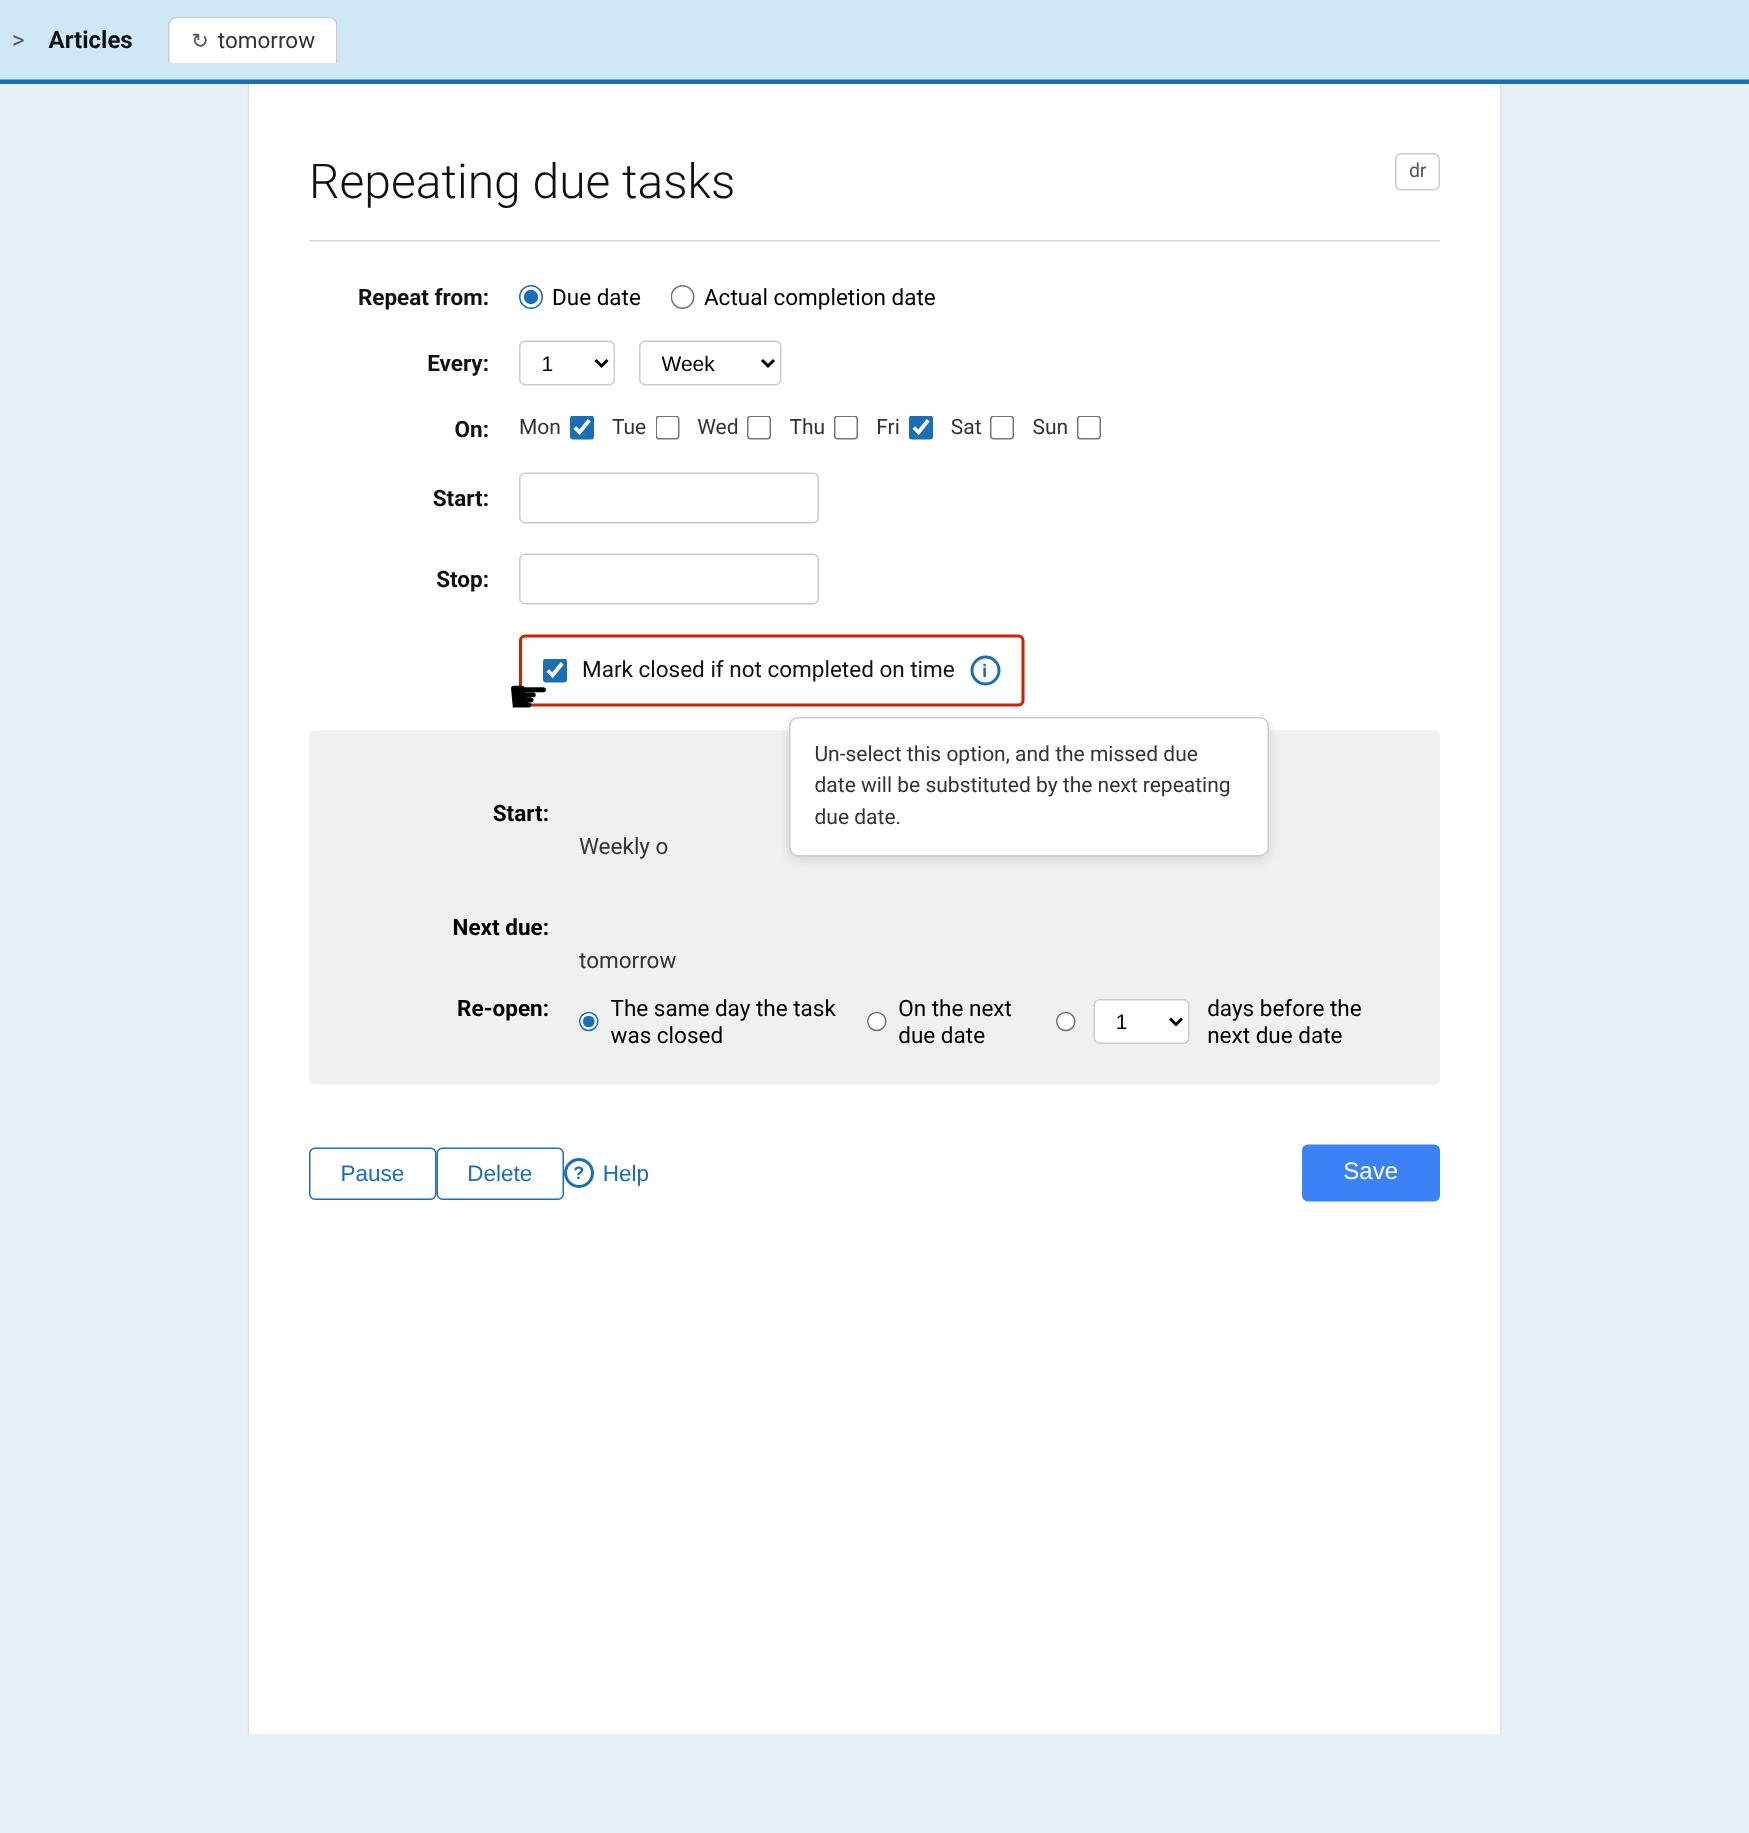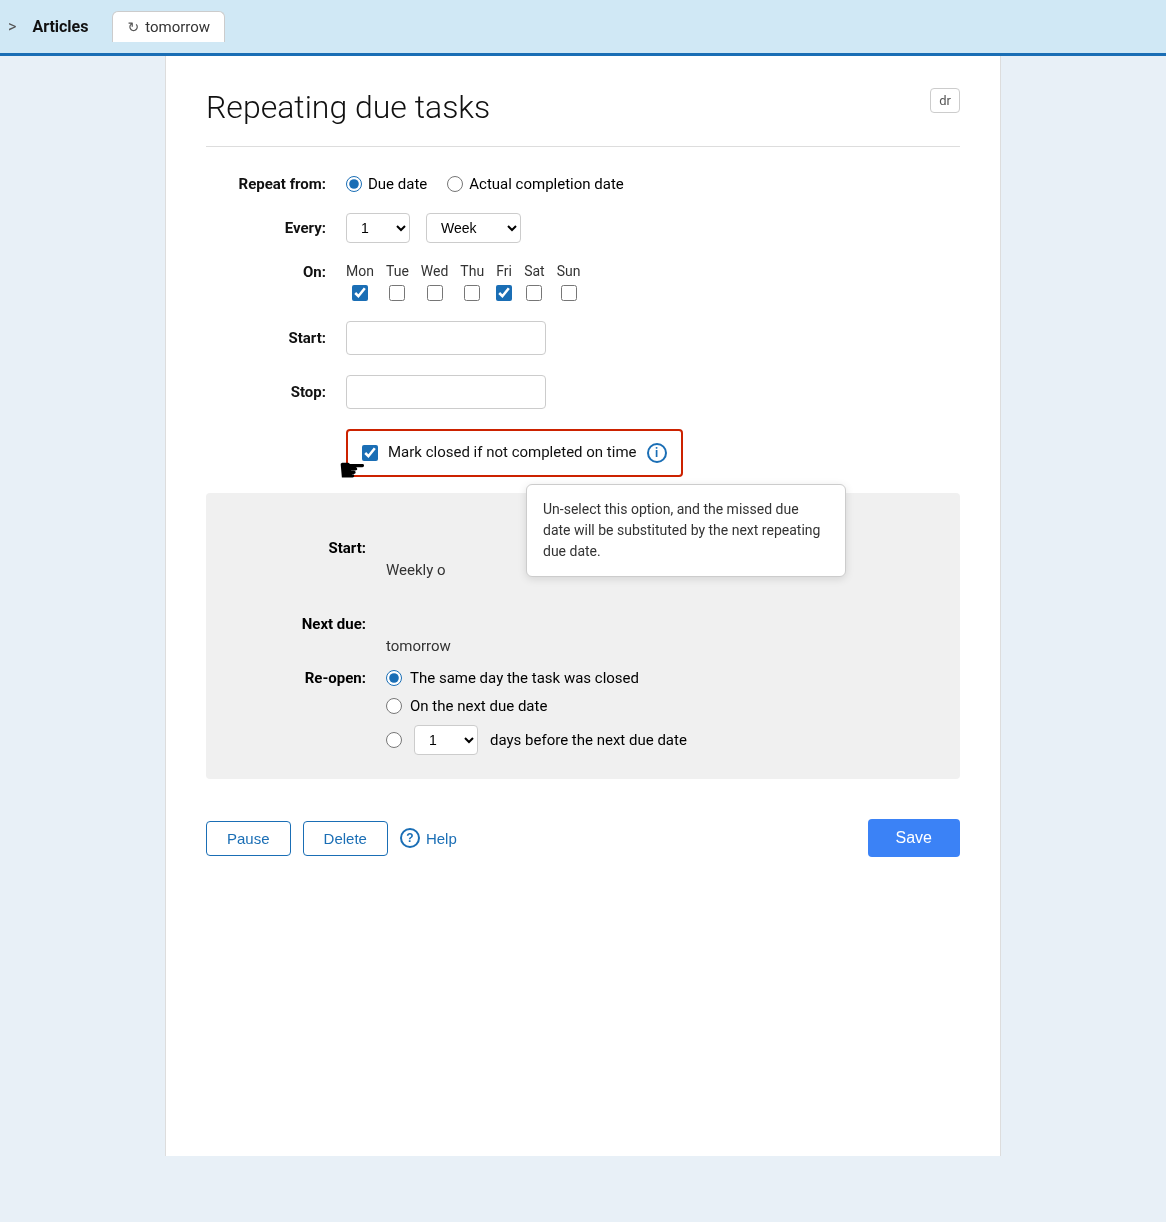--- a/index.html
+++ b/index.html
@@ -47,21 +47,21 @@
     }
     .refresh-icon {
       font-size: 14px;
       color: #555;
     }
 
     
     .main-content {
       background: white;
       margin: 0 165px;
-      padding: 32px 40px 40px;
+      padding: 46px 40px 40px;
       min-height: 1100px;
       border-left: 1px solid #ddd;
       border-right: 1px solid #ddd;
     }
 
     .page-header {
       display: flex;
       justify-content: space-between;
       align-items: flex-start;
       margin-bottom: 20px;
@@ -141,21 +141,20 @@
       display: flex;
       align-items: flex-start;
       margin-bottom: 20px;
     }
     .days-grid {
       display: flex;
       gap: 12px;
     }
     .day-col {
       display: flex;
-      flex-direction: column;
       align-items: center;
       gap: 6px;
     }
     .day-label {
       font-size: 14px;
       color: #333;
     }
     input[type="checkbox"] {
       width: 16px;
       height: 16px;
@@ -258,21 +257,21 @@
       margin-top: 44px;
     }
 
     
     .reopen-row {
       display: flex;
       align-items: flex-start;
     }
     .reopen-options {
       display: flex;
-      flex-direction: column;
+      flex-direction: row;
       gap: 10px;
     }
     .reopen-item {
       display: flex;
       align-items: center;
       gap: 8px;
       font-size: 15px;
       cursor: pointer;
     }
     .reopen-item select {
@@ -282,21 +281,21 @@
     
     .bottom-actions {
       display: flex;
       align-items: center;
       justify-content: space-between;
       margin-top: 32px;
       padding-top: 8px;
     }
     .left-actions {
       display: flex;
-      gap: 12px;
+      gap: 0;
       align-items: center;
     }
     .btn-outline {
       border: 1px solid #1a6eb5;
       background: white;
       color: #1a6eb5;
       padding: 8px 20px;
       border-radius: 4px;
       font-size: 15px;
       cursor: pointer;

